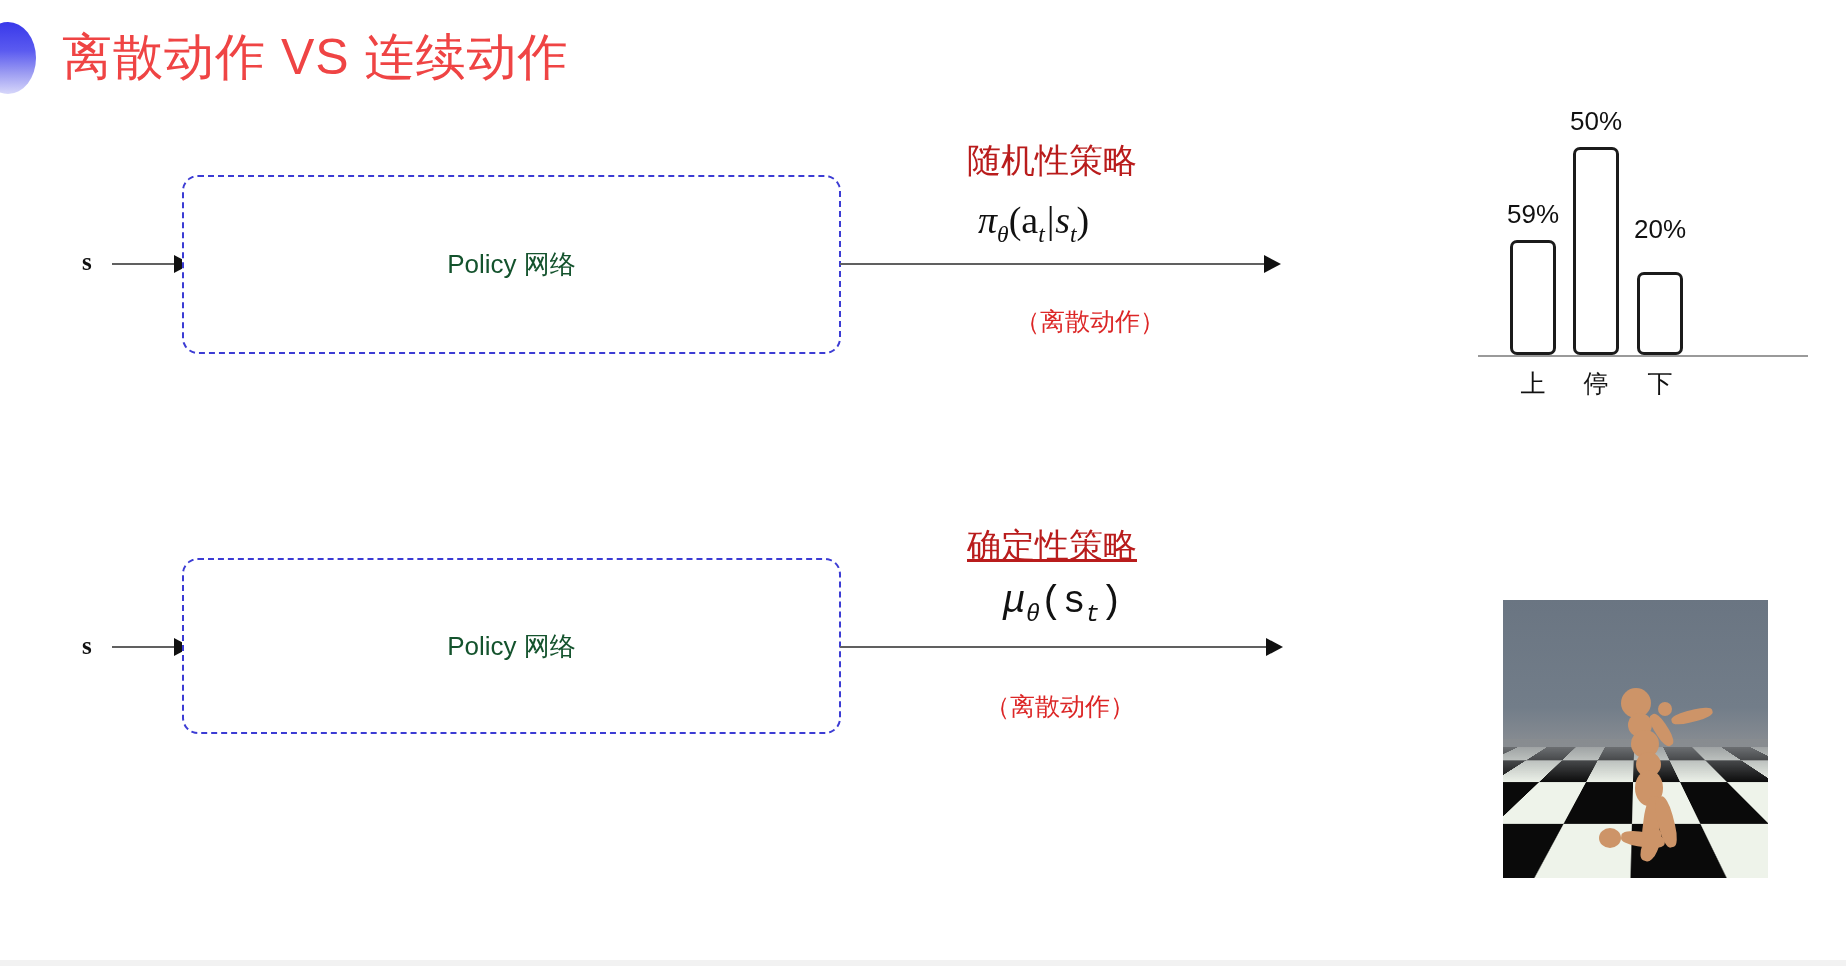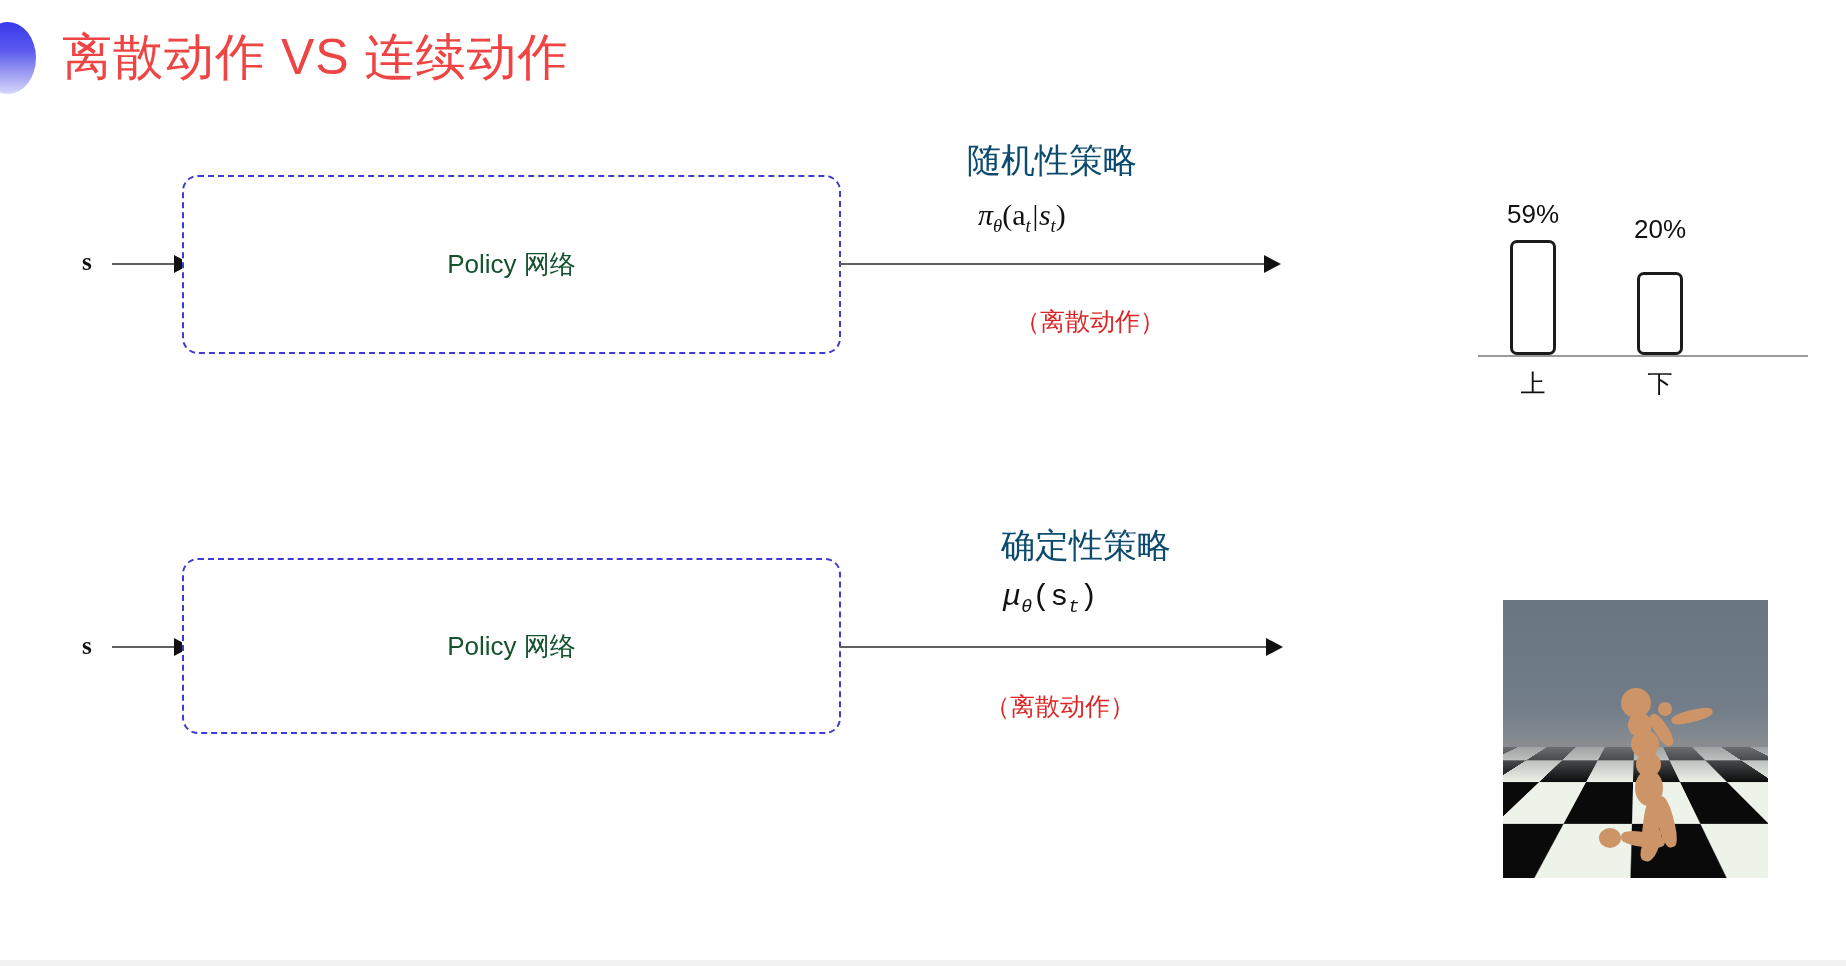--- a/index.html
+++ b/index.html
@@ -70,27 +70,27 @@
   }
   .policy-box-label {
     font-size: 26px;
     color: #14532d;
     font-family: "Liberation Sans", "DejaVu Sans", sans-serif;
   }
 
   .policy-name {
     position: absolute;
     font-size: 34px;
-    color: #0c4a6e;
+    color: #b91c1c;
     white-space: nowrap;
     font-family: "Liberation Sans", "DejaVu Sans", sans-serif;
   }
   .policy-formula {
     position: absolute;
-    font-size: 30px;
+    font-size: 38px;
     color: #111;
     white-space: nowrap;
     font-family: "Liberation Serif", "DejaVu Serif", serif;
     font-style: italic;
   }
   .policy-formula sub {
     font-size: 0.62em;
     font-style: italic;
   }
   .policy-formula .up {
@@ -239,40 +239,45 @@
 
 <div id="bar-chart">
   <div id="bar-axis"></div>
 
   <div class="bar-group" style="left:40px;">
     <div class="bar-value" style="bottom:125px;">59%</div>
     <div class="bar-rect" style="height:115px;"></div>
     <div class="bar-cat">上</div>
   </div>
 
+  <div class="bar-group" style="left:103px;">
+    <div class="bar-value" style="bottom:218px;">50%</div>
+    <div class="bar-rect" style="height:208px;"></div>
+    <div class="bar-cat">停</div>
+  </div>
 
   <div class="bar-group" style="left:167px;">
     <div class="bar-value" style="bottom:110px;">20%</div>
     <div class="bar-rect" style="height:83px;"></div>
     <div class="bar-cat">下</div>
   </div>
 </div>
 
 <div class="s-label" style="left:82px; top:632px;">s</div>
 <div class="arrow-line" style="left:112px; top:646px; width:66px;"></div>
 <div class="arrow-head" style="left:174px; top:638px;"></div>
 
 <div class="policy-box" style="left:182px; top:558px; width:655px; height:172px;">
   <span class="policy-box-label">Policy 网络</span>
 </div>
 
 <div class="arrow-line" style="left:840px; top:646px; width:432px;"></div>
 <div class="arrow-head" style="left:1266px; top:638px;"></div>
 
-<div class="policy-name" style="left:1001px; top:523px;">确定性策略</div>
+<div class="policy-name" style="left:967px; top:523px;text-decoration:underline;">确定性策略</div>
 
 <div class="policy-formula" style="left:1003px; top:580px;font-family:Liberation Mono, monospace;">
   <span>μ</span><sub>θ</sub><span class="up">(s</span><sub>t</sub><span class="up">)</span>
 </div>
 
 <div class="action-note" style="left:985px; top:690px;">（离散动作）</div>
 
 <div id="humanoid-image">
   <div id="sim-sky"></div>
   <div id="sim-floor"></div>

